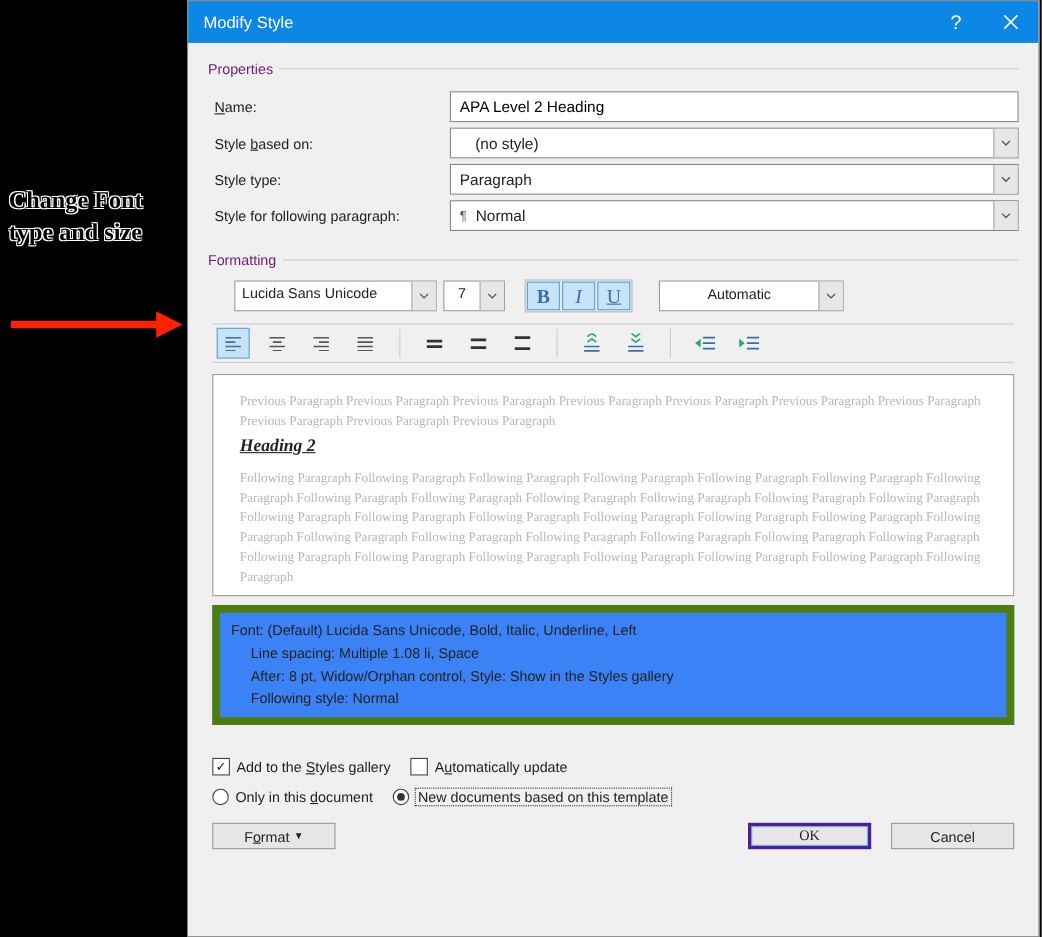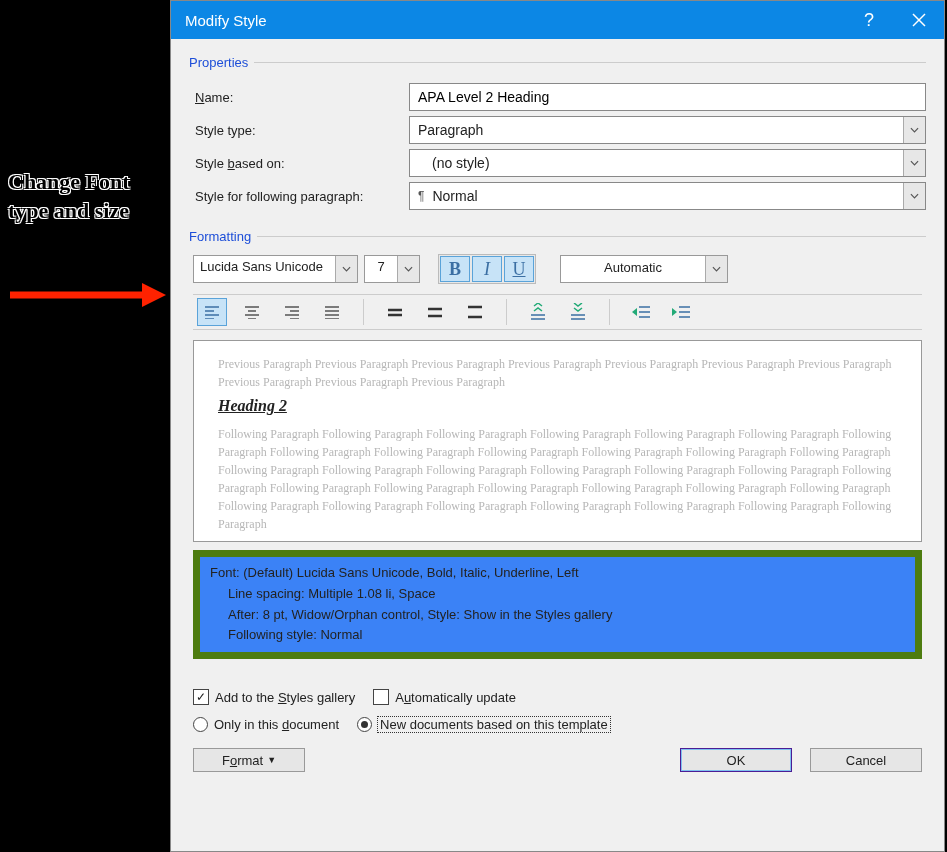--- a/index.html
+++ b/index.html
@@ -65,21 +65,21 @@
     }
     fieldset {
       border: none;
       border-top: 1px solid #ccc;
       padding: 8px 0 6px 0;
       margin-bottom: 8px;
     }
     legend {
       padding-right: 6px;
       font-size: 13px;
-      color: #1d4ed8;
+      color: #701a75;
     }
     .row {
       display: flex;
       align-items: center;
       margin: 5px 0;
     }
     .label-col {
       width: 220px;
       padding-left: 6px;
     }
@@ -115,24 +115,25 @@
     }
     .combo-btn svg { width:9px; height:6px; }
     .toolbar {
       display: flex;
       align-items: center;
       gap: 6px;
       margin: 2px 0 10px 4px;
     }
     .font-combo {
       display: flex;
-      width: 165px;
+      width: 184px;
       height: 28px;
       border: 1px solid #999;
       background:#fff;
+      margin-left:20px;
     }
     .font-combo .txt { flex:1; padding:3px 6px; font-size:13px;}
     .size-combo {
       display: flex;
       width: 56px;
       height: 28px;
       border: 1px solid #999;
       background:#fff;
     }
     .size-combo .txt { flex:1; text-align:center; padding:3px; font-size:13px;}
@@ -198,21 +199,21 @@
     .buttons-row {
       display:flex; justify-content: space-between; align-items:center;
       margin-top:16px; padding:0 4px 6px;
     }
     .btn {
       min-width:112px; height:24px;
       border:1px solid #999; background:#e6e6e6;
       display:flex; align-items:center; justify-content:center;
       gap:4px;
     }
-    .btn.default { border:1px solid #4c1d95; box-shadow: inset 0 0 0 1px #7fc0f0; }
+    .btn.default { border:3px solid #4c1d95; box-shadow: inset 0 0 0 1px #7fc0f0; font-family: Liberation Serif, serif; }
     .right-btns { display:flex; gap:18px; }
     .pilcrow { font-size:12px; color:#555; margin-right:4px;}
     .ulchar { text-decoration: underline; }
   </style>
 </head>
 <body>
 
 <div class="annotation">Change Font type and size</div>
 
 <svg class="arrow" viewBox="0 0 160 30">
@@ -237,35 +238,35 @@
 
     <fieldset>
       <legend>Properties</legend>
 
       <div class="row">
         <div class="label-col"><span class="ulchar">N</span>ame:</div>
         <input class="textbox" value="APA Level 2 Heading" style="">
       </div>
 
       <div class="row">
+        <div class="label-col">Style <span class="ulchar">b</span>ased on:</div>
+        <div class="combo">
+          <div class="combo-text" style="padding-left:22px">(no style)</div>
+          <div class="combo-btn">
+              <svg viewBox="0 0 10 6">
+                <path d="M1 1 L5 5 L9 1" stroke="#555" fill="none" stroke-width="1.3"></path>
+              </svg>
+            </div>
+        </div>
+      </div>
+
+      <div class="row">
         <div class="label-col">Style type:</div>
         <div class="combo">
           <div class="combo-text">Paragraph</div>
-          <div class="combo-btn">
-              <svg viewBox="0 0 10 6">
-                <path d="M1 1 L5 5 L9 1" stroke="#555" fill="none" stroke-width="1.3"></path>
-              </svg>
-            </div>
-        </div>
-      </div>
-
-      <div class="row">
-        <div class="label-col">Style <span class="ulchar">b</span>ased on:</div>
-        <div class="combo">
-          <div class="combo-text" style="padding-left:22px">(no style)</div>
           <div class="combo-btn">
               <svg viewBox="0 0 10 6">
                 <path d="M1 1 L5 5 L9 1" stroke="#555" fill="none" stroke-width="1.3"></path>
               </svg>
             </div>
         </div>
       </div>
 
       <div class="row">
         <div class="label-col">Style for following paragraph:</div>

